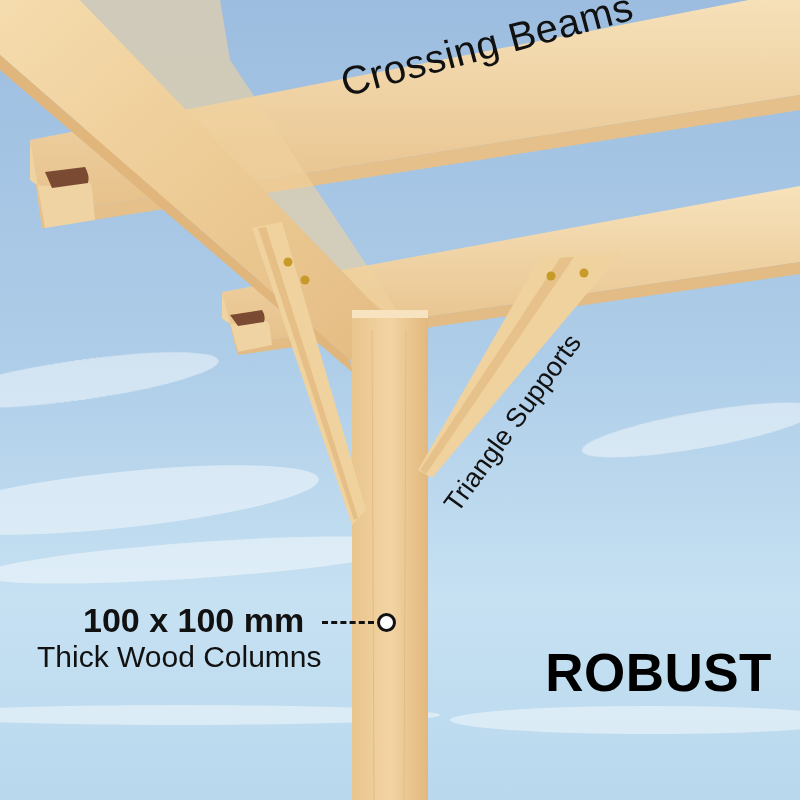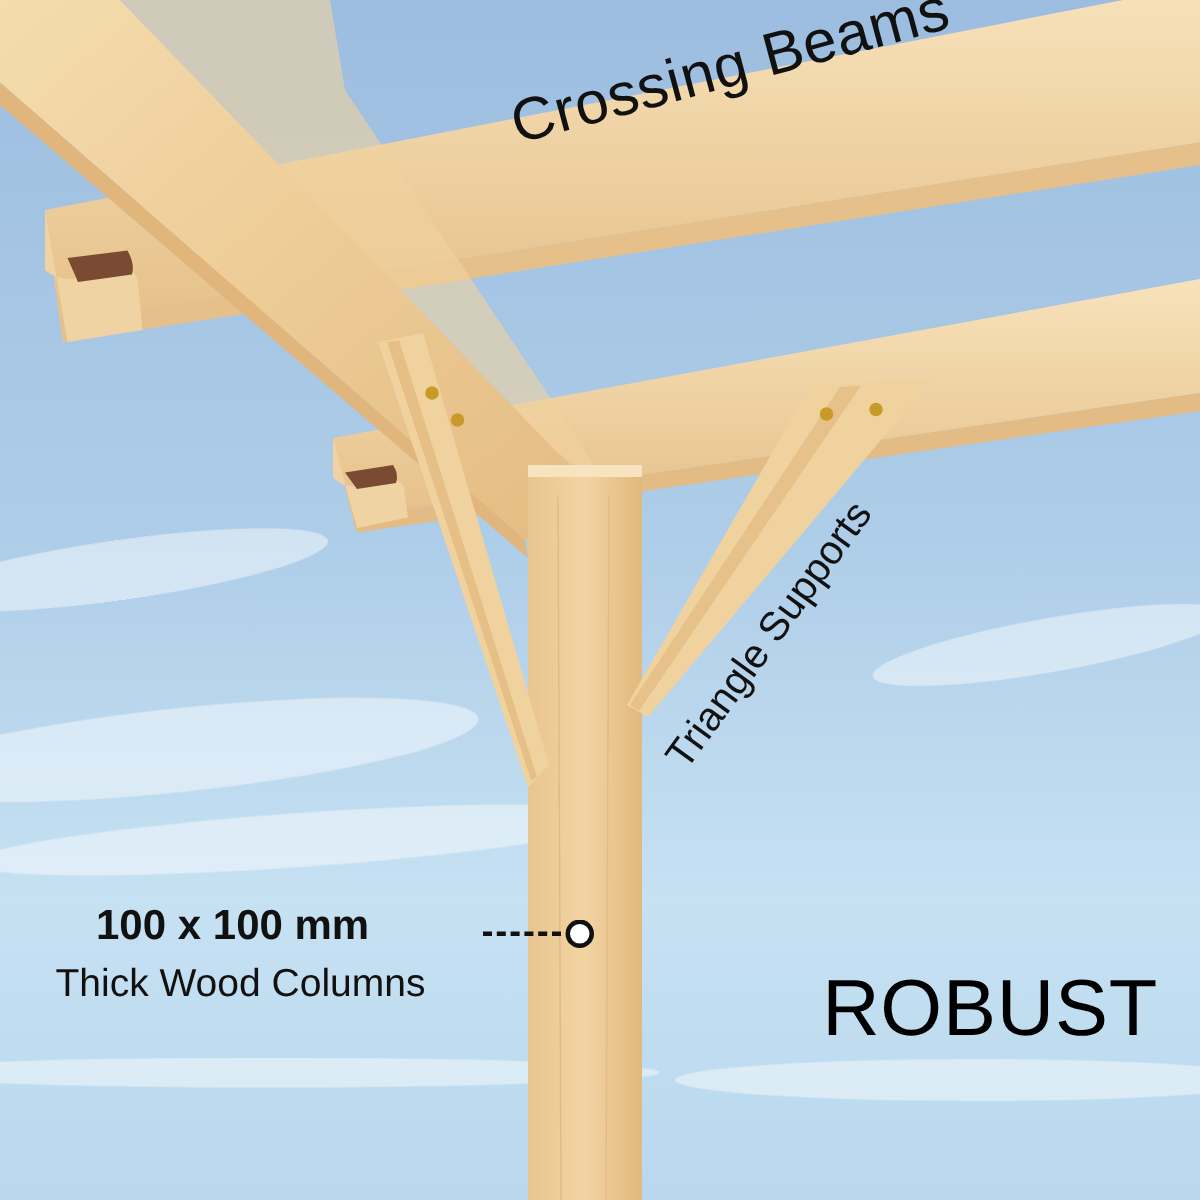--- a/index.html
+++ b/index.html
@@ -1,25 +1,25 @@
 <!DOCTYPE html>
 <html><head>
   <meta charset="utf-8">
   <style>
     html, body { margin: 0; padding: 0; }
     body { width: 800px; height: 800px; overflow: hidden; position: relative; background: #a8c8e6; }
     .scene { position: absolute; left: 0; top: 0; width: 800px; height: 800px; }
     .label { position: absolute; color: #111; font-family: "Liberation Sans", sans-serif; white-space: nowrap; }
     .beams-label { left: 336px; top: 62px; font-size: 40px; transform-origin: left top; transform: rotate(-15deg); letter-spacing: 0.5px; }
     .supports-label { left: 438px; top: 500px; font-size: 27px; transform-origin: left top; transform: rotate(-54deg); }
-    .dim-label { left: 64px; top: 601px; font-size: 28px; font-weight: bold; }
-    .cols-label { left: 37px; top: 640px; font-size: 26px; }
+    .dim-label { left: 83px; top: 601px; font-size: 34px; font-weight: bold; }
+    .cols-label { left: 37px; top: 640px; font-size: 30px; }
     .leader { position: absolute; left: 322px; top: 621px; width: 52px; border-top: 3px dashed #111; }
     .leader-dot { position: absolute; left: 377px; top: 613px; width: 13px; height: 13px; border-radius: 50%; background: #fff; border: 3px solid #111; }
-    .headline { position: absolute; right: 28px; top: 645px; text-align: right; font-family: "Liberation Sans", sans-serif; font-weight: 400; font-size: 53px; line-height: 56px; color: #000; letter-spacing: 0.5px; }
+    .headline { position: absolute; right: 28px; top: 645px; text-align: right; font-family: "Liberation Sans", sans-serif; font-weight: 700; font-size: 53px; line-height: 56px; color: #000; letter-spacing: 0.5px; }
     .headline span { display: block; }
   </style>
 </head>
 <body>
 
 <svg class="scene" viewBox="0 0 800 800" xmlns="http://www.w3.org/2000/svg">
   <defs>
     <linearGradient id="sky" x1="0" y1="0" x2="0" y2="1">
       <stop offset="0" stop-color="#9dbde0"></stop>
       <stop offset="0.45" stop-color="#aecde8"></stop>

